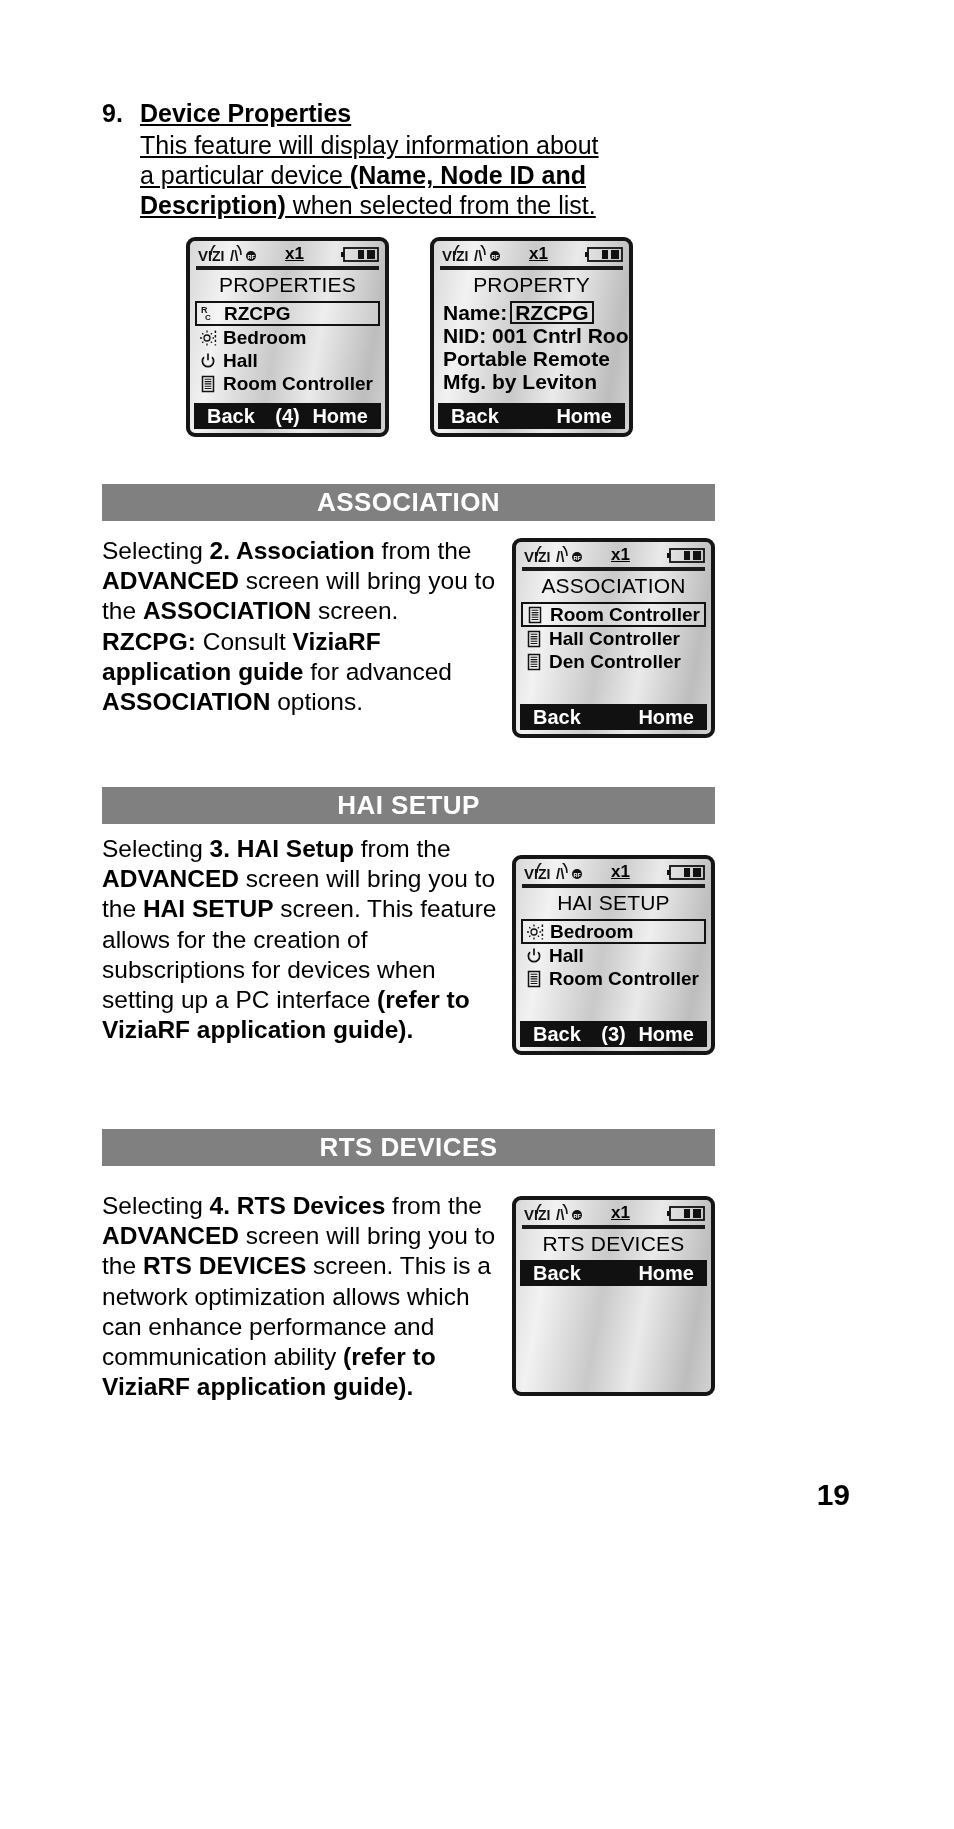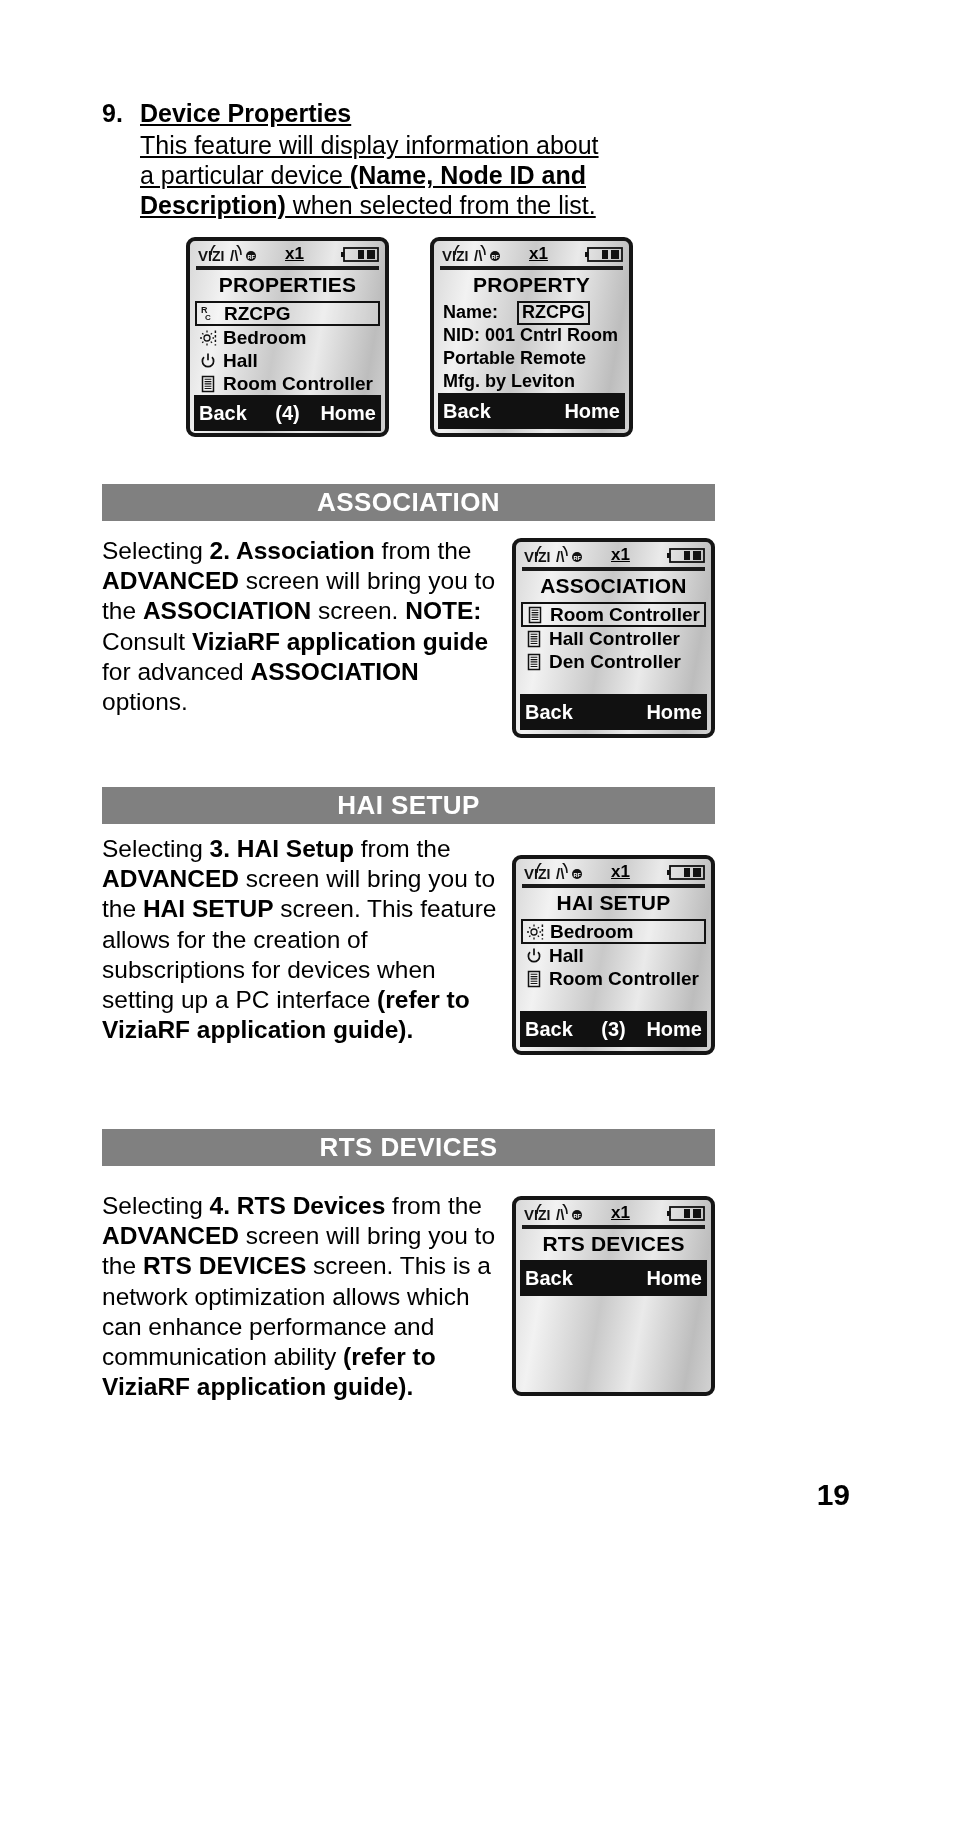--- a/index.html
+++ b/index.html
@@ -130,21 +130,21 @@
   .dev-rule {
     height: 0;
     border-top: 2px solid #1a1a1a;
     border-bottom: 2px solid #1a1a1a;
     margin: 1px 6px 0 6px;
     flex: 0 0 auto;
   }
   .dev-title {
     text-align: center;
     font-size: 21px;
-    font-weight: bold;
+    font-weight: normal;
     padding: 3px 0 4px 0;
     flex: 0 0 auto;
     letter-spacing: 0.2px;
   }
   .dev-list {
     flex: 1 1 auto;
     padding: 0 5px;
   }
   .dev-item {
     display: flex;
@@ -168,47 +168,45 @@
     align-items: center;
     justify-content: center;
   }
   .item-icon svg { display: block; }
   .item-label { margin-left: 4px; white-space: nowrap; }
   .item-plain { padding-left: 4px; }
 
   
   .dev-text-row {
     display: flex;
-    align-items: center;
-    font-size: 18px;
+    font-size: 21px;
     font-weight: bold;
     height: 23px;
     padding-left: 4px;
     white-space: nowrap;
-    gap: 16px;
   }
   .name-box {
     border: 2px solid #111;
     padding: 0px 3px 1px 3px;
     margin-left: 3px;
     line-height: 19px;
     background: rgba(255,255,255,0.18);
   }
 
   .dev-footer {
     flex: 0 0 auto;
     background: #111111;
     color: #ffffff;
-    height: 36px;
+    height: 26px;
     display: flex;
     align-items: center;
     font-size: 20px;
     font-weight: bold;
     margin: 0 4px 4px 4px;
-    padding: 0 5px;
+    padding: 0 13px;
     position: relative;
   }
   .foot-left { }
   .foot-mid {
     position: absolute;
     left: 0; right: 0;
     text-align: center;
     pointer-events: none;
   }
   .foot-right { margin-left: auto; }
@@ -367,21 +365,21 @@
         <span class="foot-right">Home</span>
       </div>
     </div>
   </div>
 
   <div class="section-bar" style="top:484px;">
     <span>ASSOCIATION</span>
   </div>
 
   <div class="body-col" style="top:536px;">
-    <span>Selecting </span><b>2. Association</b><span> from the </span><b>ADVANCED</b><span> screen will bring you to the </span><b>ASSOCIATION</b><span> screen. </span><b>NOTE:</b><span> Consult </span><b>ViziaRF application guide</b><span> for advanced </span><b>ASSOCIATION</b><span> options.</span>
+    <span>Selecting </span><b>2. Association</b><span> from the </span><b>ADVANCED</b><span> screen will bring you to the </span><b>ASSOCIATION</b><span> screen. </span><b>RZCPG:</b><span> Consult </span><b>ViziaRF application guide</b><span> for advanced </span><b>ASSOCIATION</b><span> options.</span>
   </div>
 
   <div class="device" style="left:512px; top:538px; width:203px; height:200px;">
     <div class="dev-inner">
       <div class="dev-status">
         <span class="logo">
           <svg width="62" height="18" viewBox="0 0 62 18">
             <path d="M14 10 A13 13 0 0 1 44 10" stroke="#111" stroke-width="1.6" fill="none"></path>
             <text x="1" y="16" font-family="Liberation Sans, sans-serif" font-size="15" font-weight="bold" fill="#111">V</text>
             <text x="11" y="16" font-family="Liberation Sans, sans-serif" font-size="14" font-weight="bold" fill="#111">IZI</text>

